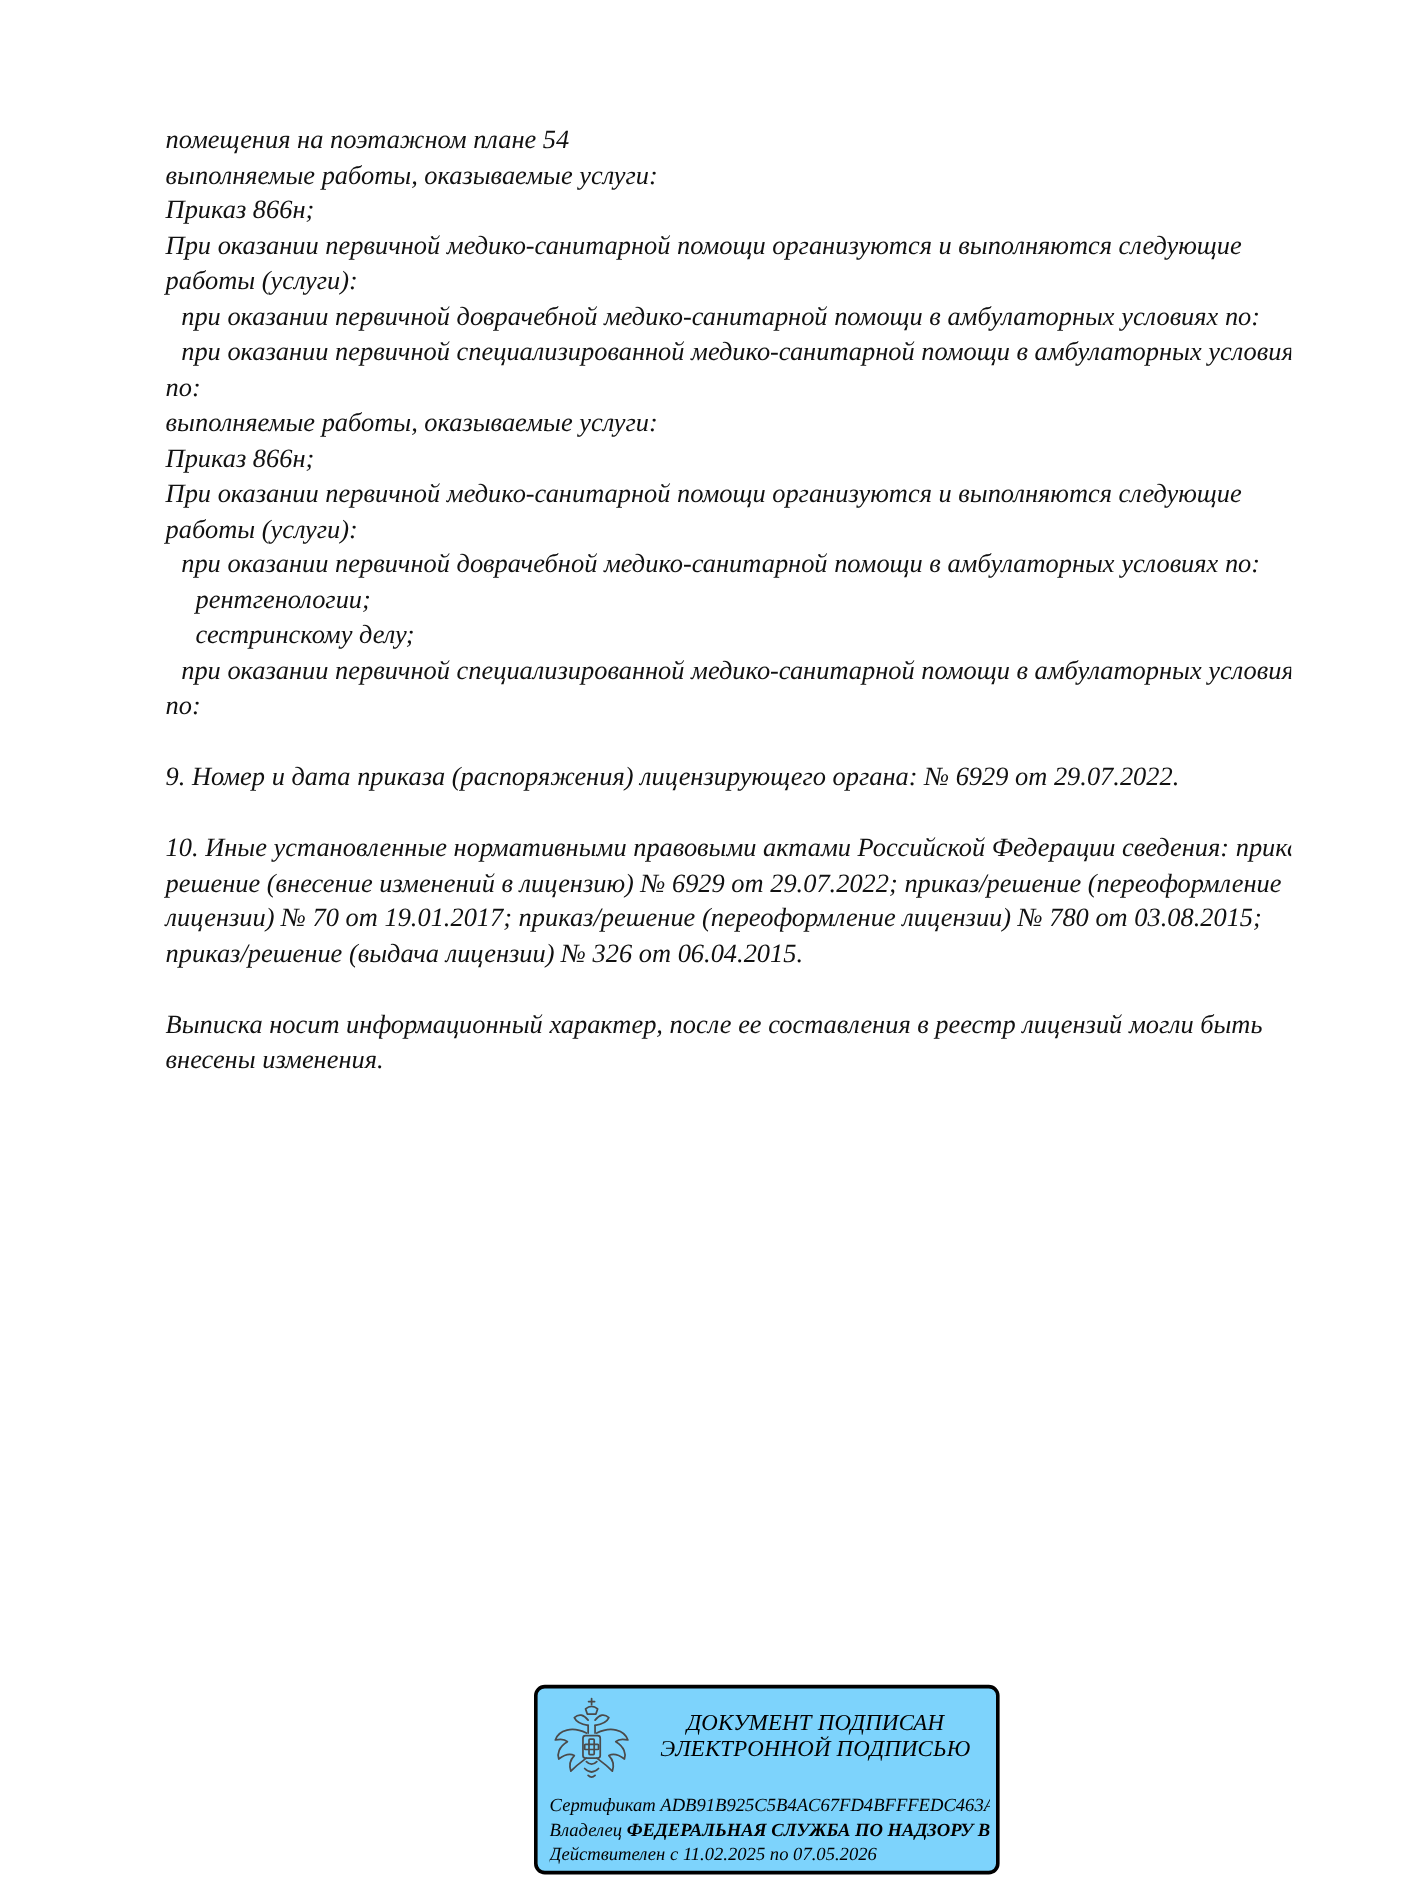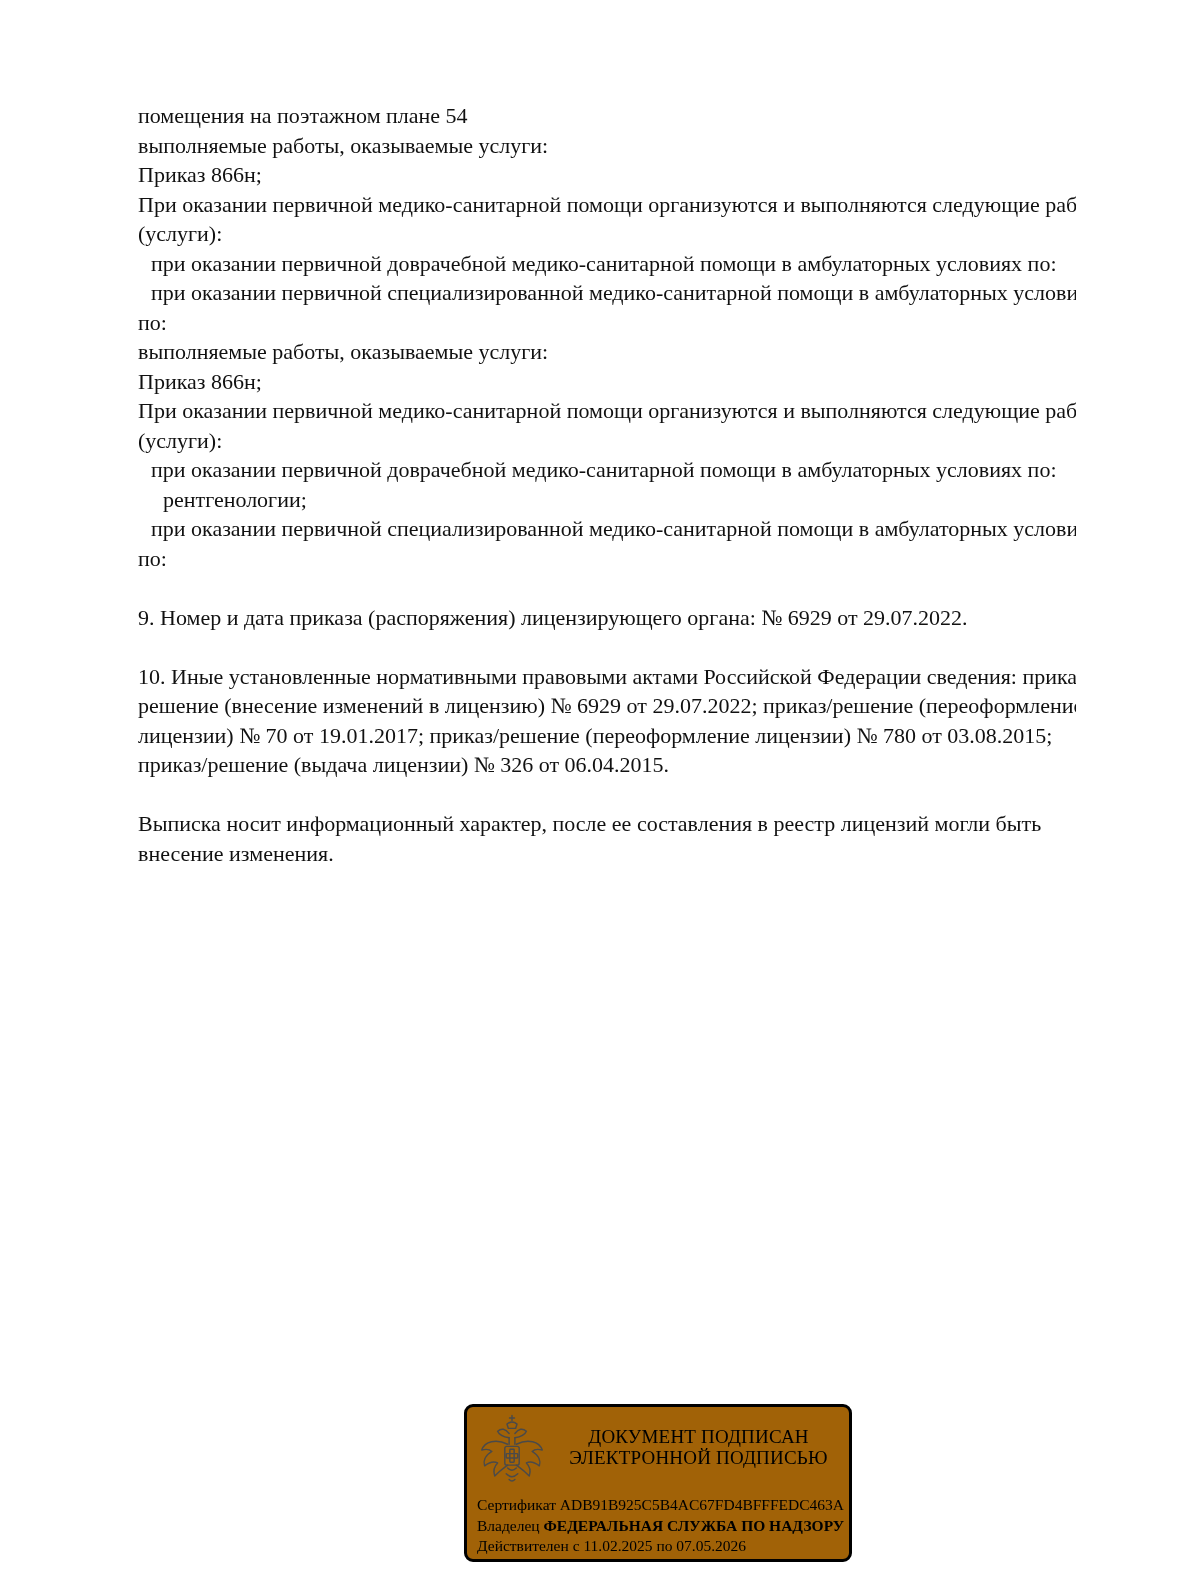--- a/index.html
+++ b/index.html
@@ -4,44 +4,45 @@
 <style>
   html, body { margin: 0; padding: 0; background: #ffffff; }
   .page {
     position: relative;
     width: 1076px;
     height: 1584px;
     background: #ffffff;
     font-family: "Liberation Serif", "DejaVu Serif", serif;
     color: #111111;
     overflow: hidden;
+    font-style: italic;
   }
   .body-text {
     position: absolute;
     left: 138px;
     top: 101px;
     width: 976px;
     font-size: 22px;
     line-height: 29.5px;
     text-align: left;
   }
   .para { margin: 0; }
   .para.indent-1 { text-indent: 13px; }
   .para.indent-2 { text-indent: 25px; }
   .para.gap { margin-top: 29.5px; }
 
   .stamp {
     position: absolute;
-    left: 464px;
+    left: 445px;
     top: 1404px;
     width: 382px;
     height: 152px;
     border: 3px solid #000000;
     border-radius: 9px;
-    background: #a16207;
+    background: #7dd3fc;
     color: #000000;
   }
   .stamp-top { display: flex; align-items: flex-start; }
   .emblem {
     flex: 0 0 auto;
     width: 72px;
     height: 72px;
     margin: 7px 0 0 9px;
   }
   .emblem svg { width: 100%; height: 100%; }
@@ -73,24 +74,25 @@
       <p class="para indent-0">выполняемые работы, оказываемые услуги:</p>
       <p class="para indent-0">Приказ 866н;</p>
       <p class="para indent-0">При оказании первичной медико-санитарной помощи организуются и выполняются следующие работы (услуги):</p>
       <p class="para indent-1">при оказании первичной доврачебной медико-санитарной помощи в амбулаторных условиях по:</p>
       <p class="para indent-1">при оказании первичной специализированной медико-санитарной помощи в амбулаторных условиях по:</p>
       <p class="para indent-0">выполняемые работы, оказываемые услуги:</p>
       <p class="para indent-0">Приказ 866н;</p>
       <p class="para indent-0">При оказании первичной медико-санитарной помощи организуются и выполняются следующие работы (услуги):</p>
       <p class="para indent-1">при оказании первичной доврачебной медико-санитарной помощи в амбулаторных условиях по:</p>
       <p class="para indent-2">рентгенологии;</p>
+      <p class="para indent-2">сестринскому делу;</p>
       <p class="para indent-1">при оказании первичной специализированной медико-санитарной помощи в амбулаторных условиях по:</p>
       <p class="para indent-0 gap">9. Номер и дата приказа (распоряжения) лицензирующего органа: № 6929 от 29.07.2022.</p>
       <p class="para indent-0 gap">10. Иные установленные нормативными правовыми актами Российской Федерации сведения: приказ/решение (внесение изменений в лицензию) № 6929 от 29.07.2022; приказ/решение (переоформление лицензии) № 70 от 19.01.2017; приказ/решение (переоформление лицензии) № 780 от 03.08.2015; приказ/решение (выдача лицензии) № 326 от 06.04.2015.</p>
-      <p class="para indent-0 gap">Выписка носит информационный характер, после ее составления в реестр лицензий могли быть внесение изменения.</p>
+      <p class="para indent-0 gap">Выписка носит информационный характер, после ее составления в реестр лицензий могли быть внесены изменения.</p>
     </div>
 
   <div class="stamp">
     <div class="stamp-top">
       <span class="emblem">
         <svg viewBox="0 0 100 100" xmlns="http://www.w3.org/2000/svg">
           <g fill="none" stroke="#4a4a4a" stroke-width="2" stroke-linecap="round" stroke-linejoin="round">
 
             <path d="M50 2 v7 M46.5 5.5 h7"></path>
 

